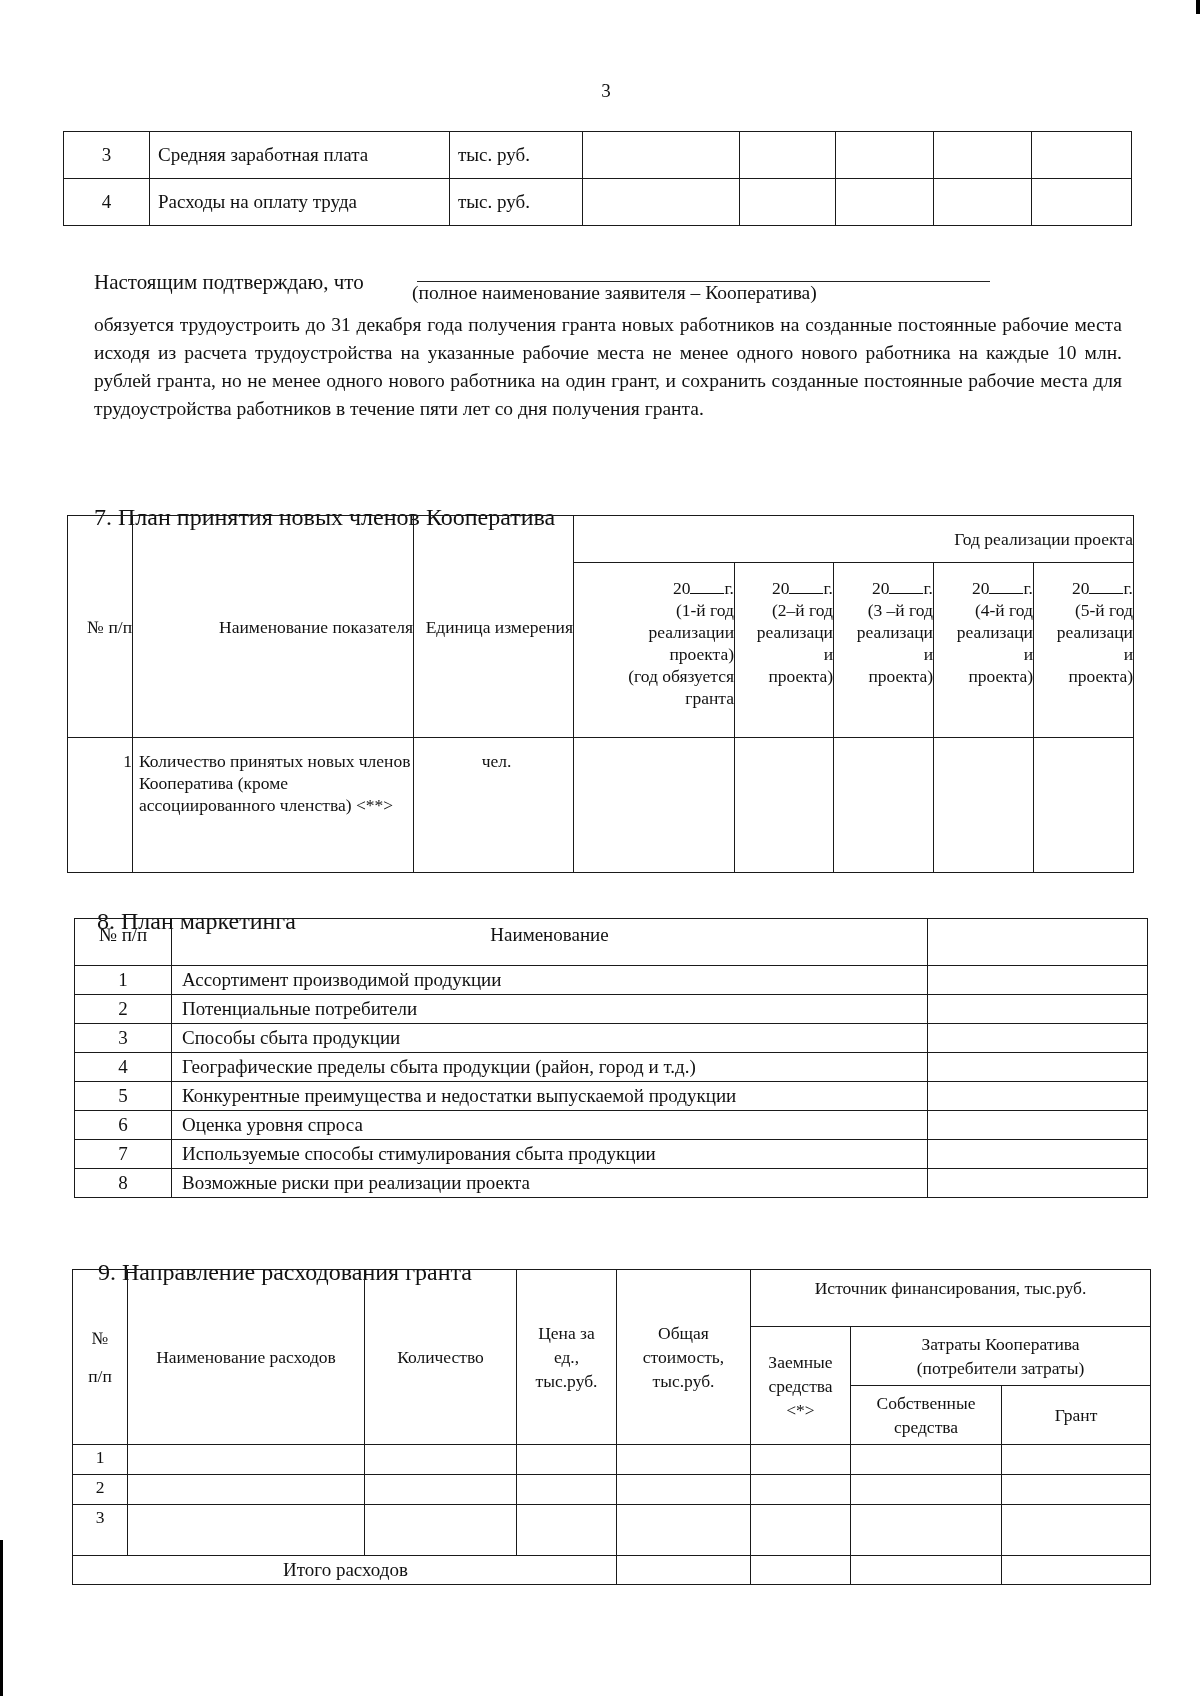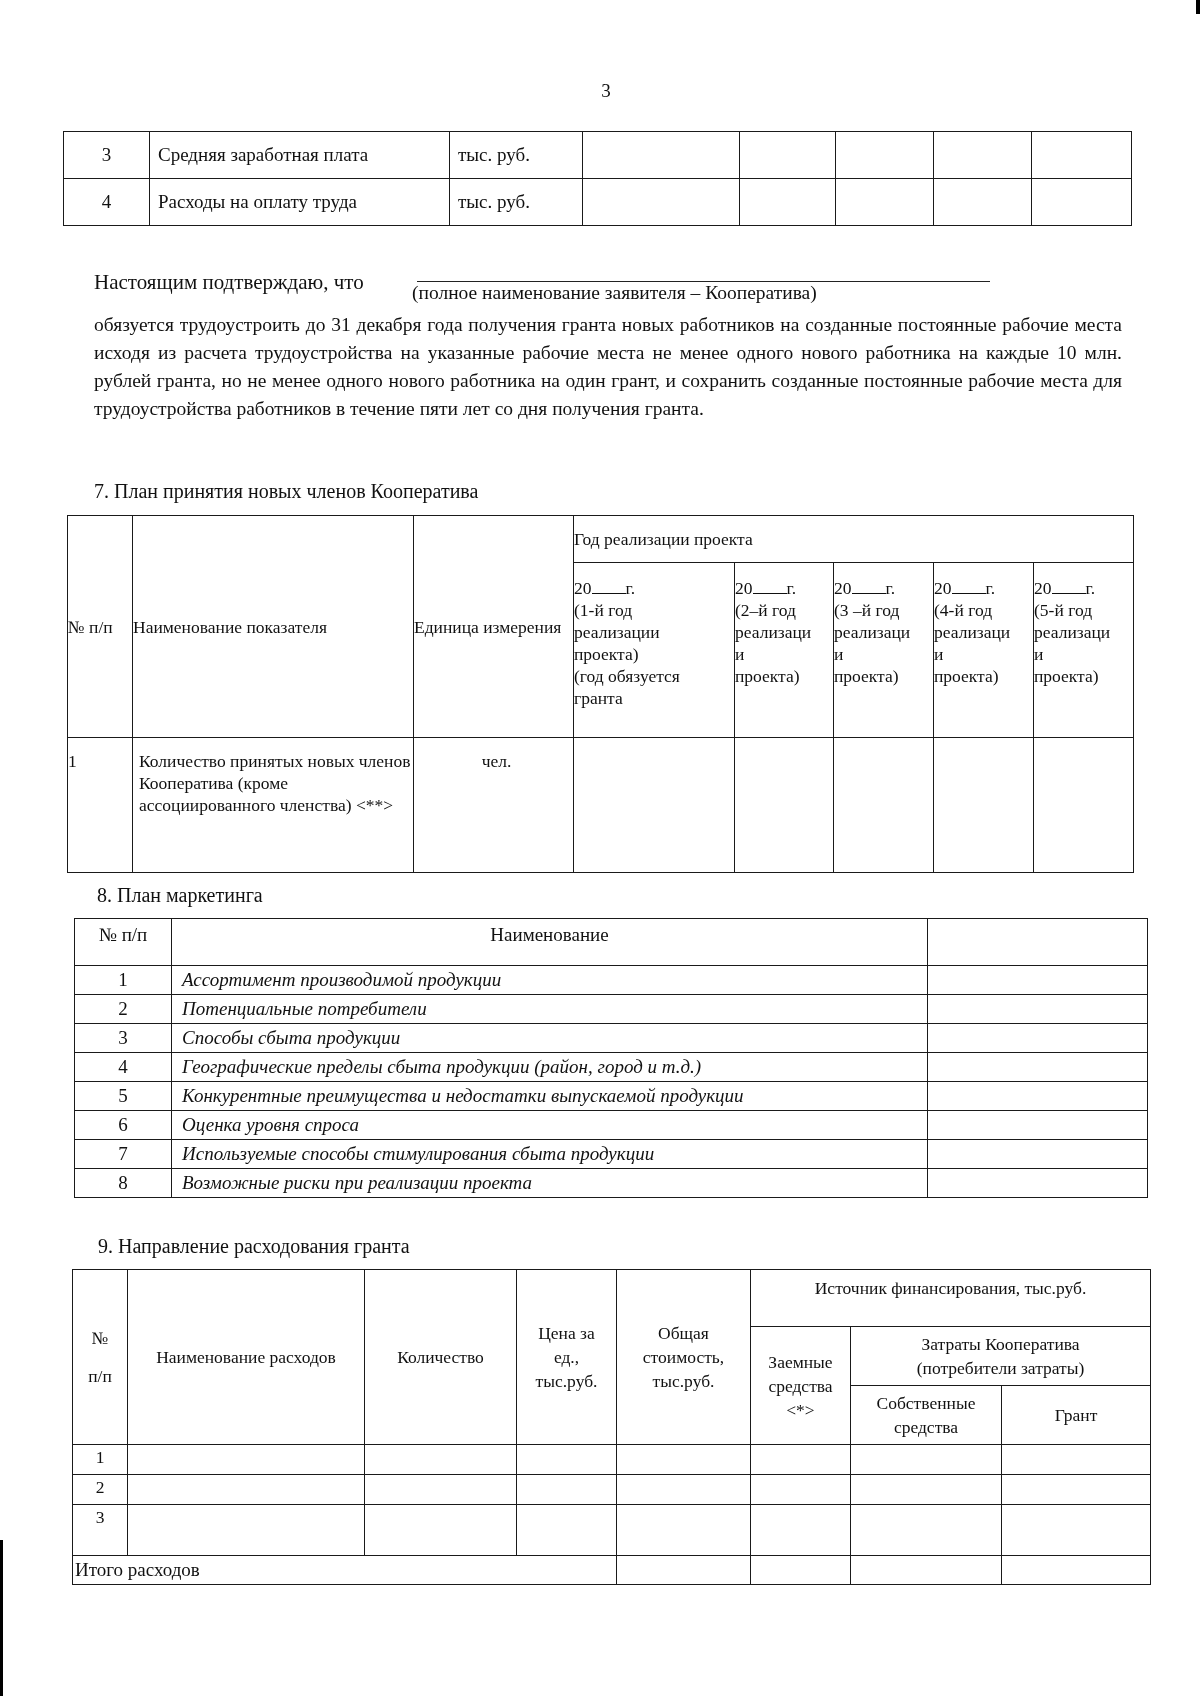--- a/index.html
+++ b/index.html
@@ -16,53 +16,53 @@
   #t-top { left: 63px; top: 131px; width: 1068px; font-size: 19px; }
   #t-top td { height: 46px; }
   #t-top td.c { text-align: center; }
   #t-top td.l { padding-left: 8px; }
 
   .confirm { position: absolute; left: 94px; top: 270px; font-size: 21px; }
   .underline { position: absolute; left: 417px; top: 281px; width: 573px; border-top: 1.4px solid #222; }
   .caption { position: absolute; left: 412px; top: 282px; font-size: 19.5px; }
   .para { position: absolute; left: 94px; top: 311px; width: 1028px; font-size: 19.5px; line-height: 28px; text-align: justify; }
 
-  .heading { position: absolute; font-size: 20px; }
+  .heading { position: absolute; font-size: 24px; margin-top: 24px; }
   #h7 { left: 94px; top: 480px; }
   #h8 { left: 97px; top: 884px; }
   #h9 { left: 98px; top: 1235px; }
 
   
   #t7 { left: 67px; top: 515px; width: 1066px; font-size: 17.5px; line-height: 22px; }
-  #t7 td { text-align: left; }
+  #t7 td { text-align: right; }
   #t7 .hdr-span { height: 46px; }
   #t7 .hdr-year { height: 160px; vertical-align: top; padding-top: 14px; }
   #t7 .row1 td { height: 122px; vertical-align: top; padding-top: 12px; }
   #t7 .row1 td.name { text-align: left; padding-left: 6px; }
   #t7 .row1 td.unit { text-align: center; padding-left: 6px; }
   .yr-line { display: inline-block; width: 34px; border-bottom: 1px solid #111; height: 16px; vertical-align: baseline; }
 
   
   #t8 { left: 74px; top: 918px; width: 1073px; font-size: 19px; }
   #t8 td { height: 28px; line-height: 24px; }
   #t8 tr.head td { height: 42px; vertical-align: top; padding-top: 4px; }
   #t8 td.num { text-align: center; }
-  #t8 td.txt { padding-left: 10px; font-style: italic; }
+  #t8 td.txt { padding-left: 10px; }
   #t8 td.hdr { text-align: center; }
 
   
   #t9 { left: 72px; top: 1269px; width: 1078px; font-size: 17.5px; line-height: 24px; }
   #t9 td { text-align: center; }
   #t9 .h1 td { height: 50px; }
   #t9 .h2 td { height: 58px; }
   #t9 .h3 td { height: 58px; }
   #t9 .r td { height: 29px; vertical-align: top; text-align: center; }
   #t9 .r3 td { height: 50px; vertical-align: top; }
   #t9 .tot td { height: 28px; }
-  #t9 td.total-label { text-align: left; padding-left: 2px; font-size: 19px; }
+  #t9 td.total-label { text-align: center; padding-left: 2px; font-size: 19px; }
   #t9 .src { vertical-align: top; padding-top: 6px; }
 </style>
 </head>
 <body>
 
 <div class="edge-top"></div>
 <div class="edge-left"></div>
 
 <div class="pageno">3</div>
 

